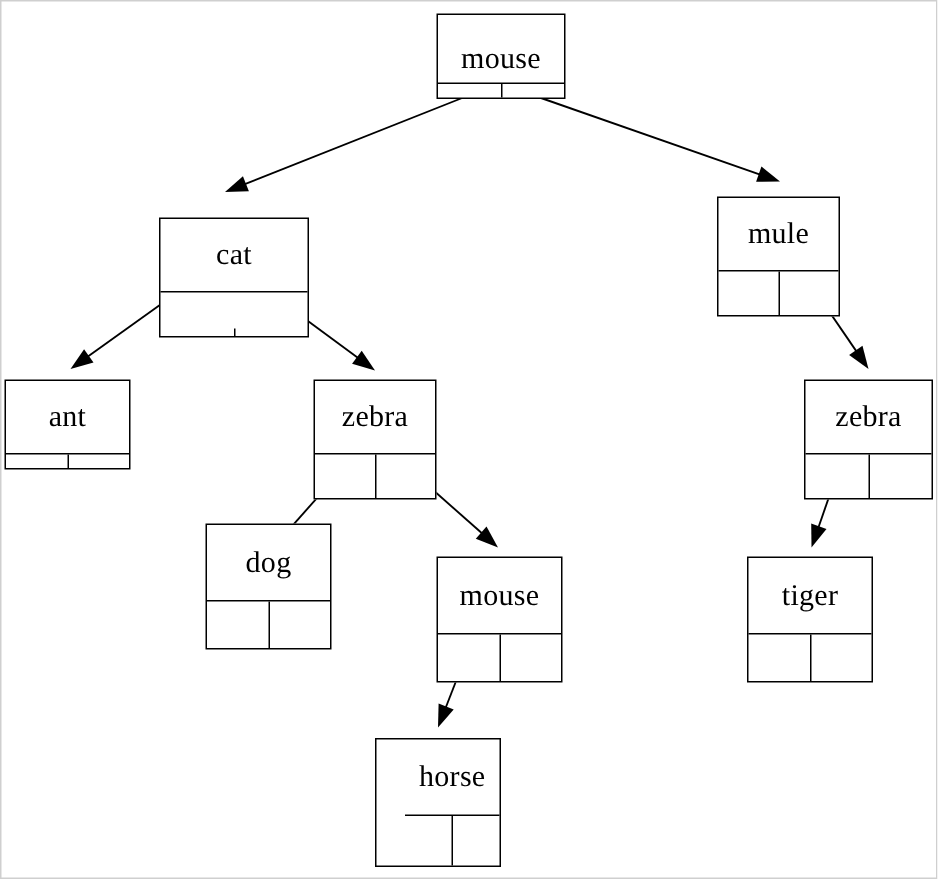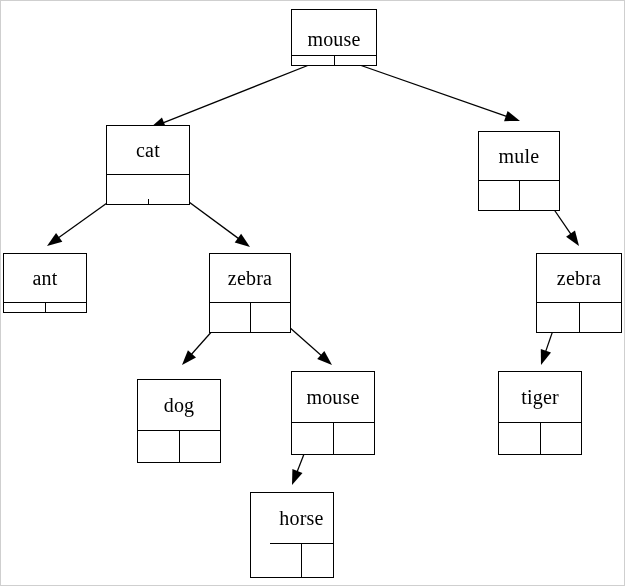--- a/index.html
+++ b/index.html
@@ -101,21 +101,21 @@
       </g>
     </svg>
   <div id="nodes-layer">
       <div class="node" style="left: 290px; top: 8px; width: 86px; height: 57px; border-color: rgb(0, 0, 0);">
         <div class="node-label" style="height: 33px; border-bottom-color: rgb(0, 0, 0); margin-top: 12px;">mouse</div>
         <div class="node-ptrs">
           <div class="ptr left" style="border-right-color: rgb(0, 0, 0);"></div>
           <div class="ptr right"></div>
         </div>
       </div>
-      <div class="node" style="left: 105px; top: 124px; width: 84px; height: 80px; border-color: rgb(0, 0, 0); gap: 24px;">
+      <div class="node" style="left: 105px; top: 144px; width: 100px; height: 80px; border-color: rgb(0, 0, 0); gap: 24px;">
         <div class="node-label" style="height: 48px; border-bottom-color: rgb(0, 0, 0);">cat</div>
         <div class="node-ptrs">
           <div class="ptr left" style="border-right-color: rgb(0, 0, 0);"></div>
           <div class="ptr right"></div>
         </div>
       </div>
       <div class="node" style="left: 477px; top: 130px; width: 82px; height: 80px; border-color: rgb(0, 0, 0);">
         <div class="node-label" style="height: 48px; border-bottom-color: rgb(0, 0, 0);">mule</div>
         <div class="node-ptrs">
           <div class="ptr left" style="border-right-color: rgb(0, 0, 0);"></div>
@@ -136,21 +136,21 @@
           <div class="ptr right"></div>
         </div>
       </div>
       <div class="node" style="left: 535px; top: 252px; width: 86px; height: 80px; border-color: rgb(0, 0, 0);">
         <div class="node-label" style="height: 48px; border-bottom-color: rgb(0, 0, 0);">zebra</div>
         <div class="node-ptrs">
           <div class="ptr left" style="border-right-color: rgb(0, 0, 0);"></div>
           <div class="ptr right"></div>
         </div>
       </div>
-      <div class="node" style="left: 136px; top: 378px; width: 84px; height: 84px; border-color: rgb(0, 0, 0);">
+      <div class="node" style="left: 136px; top: 348px; width: 84px; height: 84px; border-color: rgb(0, 0, 0);">
         <div class="node-label" style="height: 50px; border-bottom-color: rgb(0, 0, 0);">dog</div>
         <div class="node-ptrs">
           <div class="ptr left" style="border-right-color: rgb(0, 0, 0);"></div>
           <div class="ptr right"></div>
         </div>
       </div>
       <div class="node" style="left: 290px; top: 370px; width: 84px; height: 84px; border-color: rgb(0, 0, 0);">
         <div class="node-label" style="height: 50px; border-bottom-color: rgb(0, 0, 0);">mouse</div>
         <div class="node-ptrs">
           <div class="ptr left" style="border-right-color: rgb(0, 0, 0);"></div>

